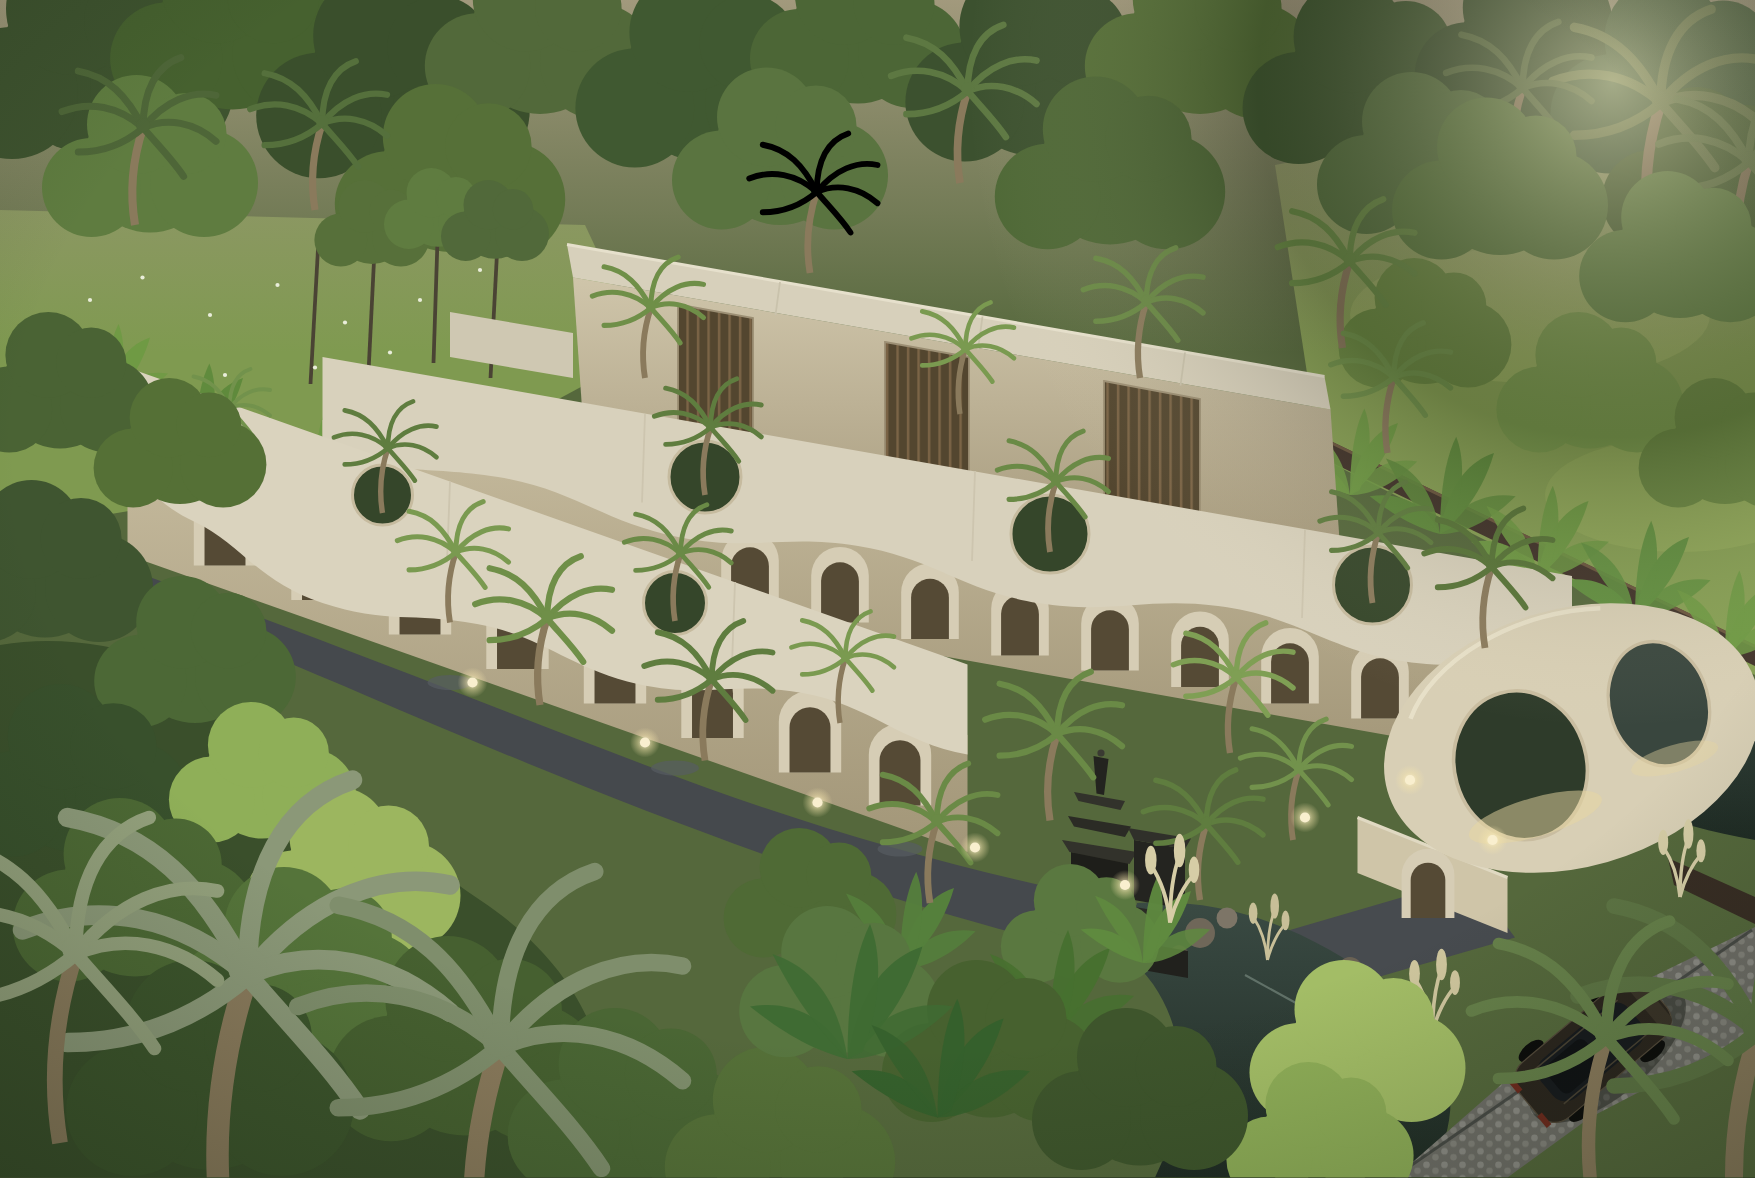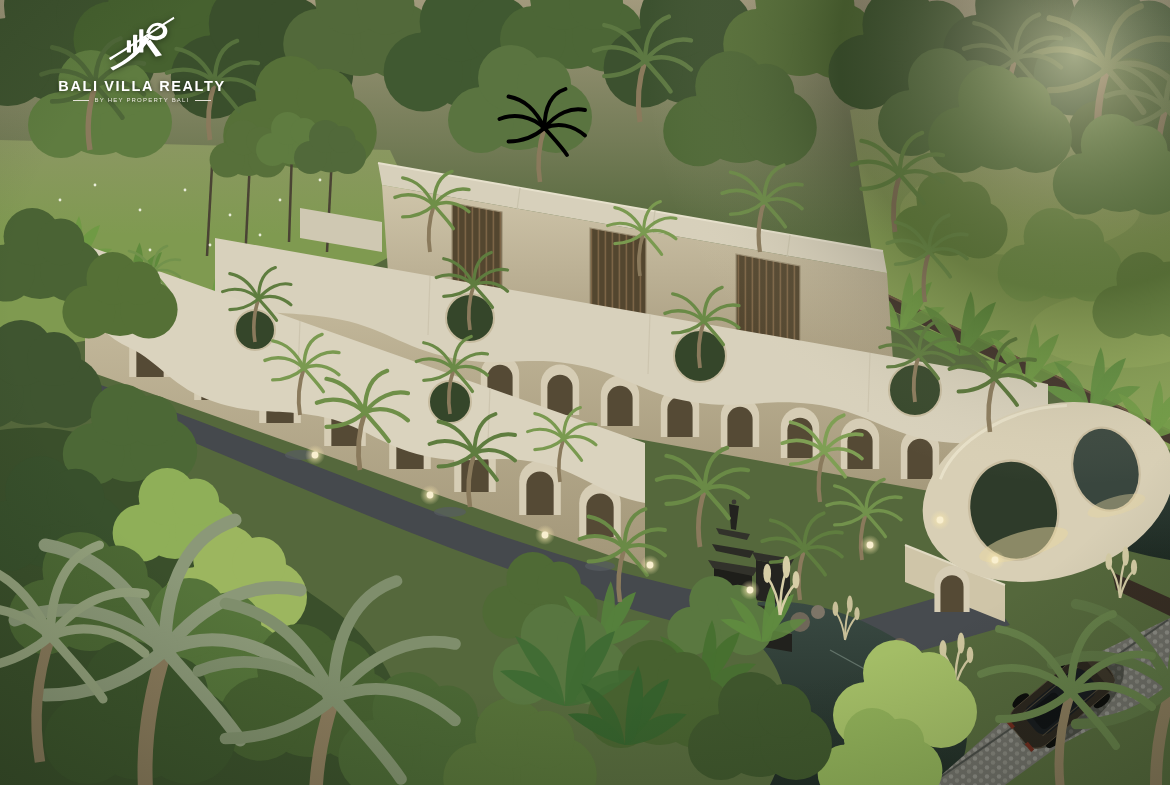--- a/index.html
+++ b/index.html
@@ -416,33 +416,14 @@
     <use href="#palm" color="#5d7444" transform="translate(1160,832) scale(4)"></use>
     <use href="#palm" color="#66804a" transform="translate(1062,800) scale(3)"></use>
   </g>
 
   <g>
     <circle cx="1075" cy="55" r="430" fill="url(#sunGlow)"></circle>
     <rect x="0" y="0" width="1170" height="785" fill="url(#vig)"></rect>
   </g>
 </svg>
 
-<div class="logo">
-  <svg class="logo-mark" viewBox="0 0 100 90" xmlns="http://www.w3.org/2000/svg">
-    <g fill="#ffffff">
-      <path d="M2,64 C30,48 58,28 96,4 L97,7 C60,30 32,50 4,67 Z"></path>
-      <path d="M4,78 C28,68 44,52 54,32 L61,36 C50,56 32,70 8,82 Z"></path>
-      <rect x="28" y="38" width="6" height="18" rx="1"></rect>
-      <rect x="37" y="30" width="6" height="26" rx="1"></rect>
-      <rect x="46" y="22" width="6" height="34" rx="1"></rect>
-      <path d="M56,28 C59,15 70,10 79,14 C89,18 90,31 79,36 C71,40 61,38 57,33 L60,28 C64,32 71,34 76,31 C82,28 82,21 76,18 C70,15 63,19 61,28 Z"></path>
-      <path d="M62,37 L79,60 L70,62 L55,41 Z"></path>
-    </g>
-  </svg>
-  <div class="logo-title">BALI VILLA REALTY</div>
-  <div class="logo-tagline">
-    <span class="dash"></span>
-    <span>BY HEY PROPERTY BALI</span>
-    <span class="dash"></span>
-  </div>
+
 </div>
 
-</div>
-
 </body></html>

